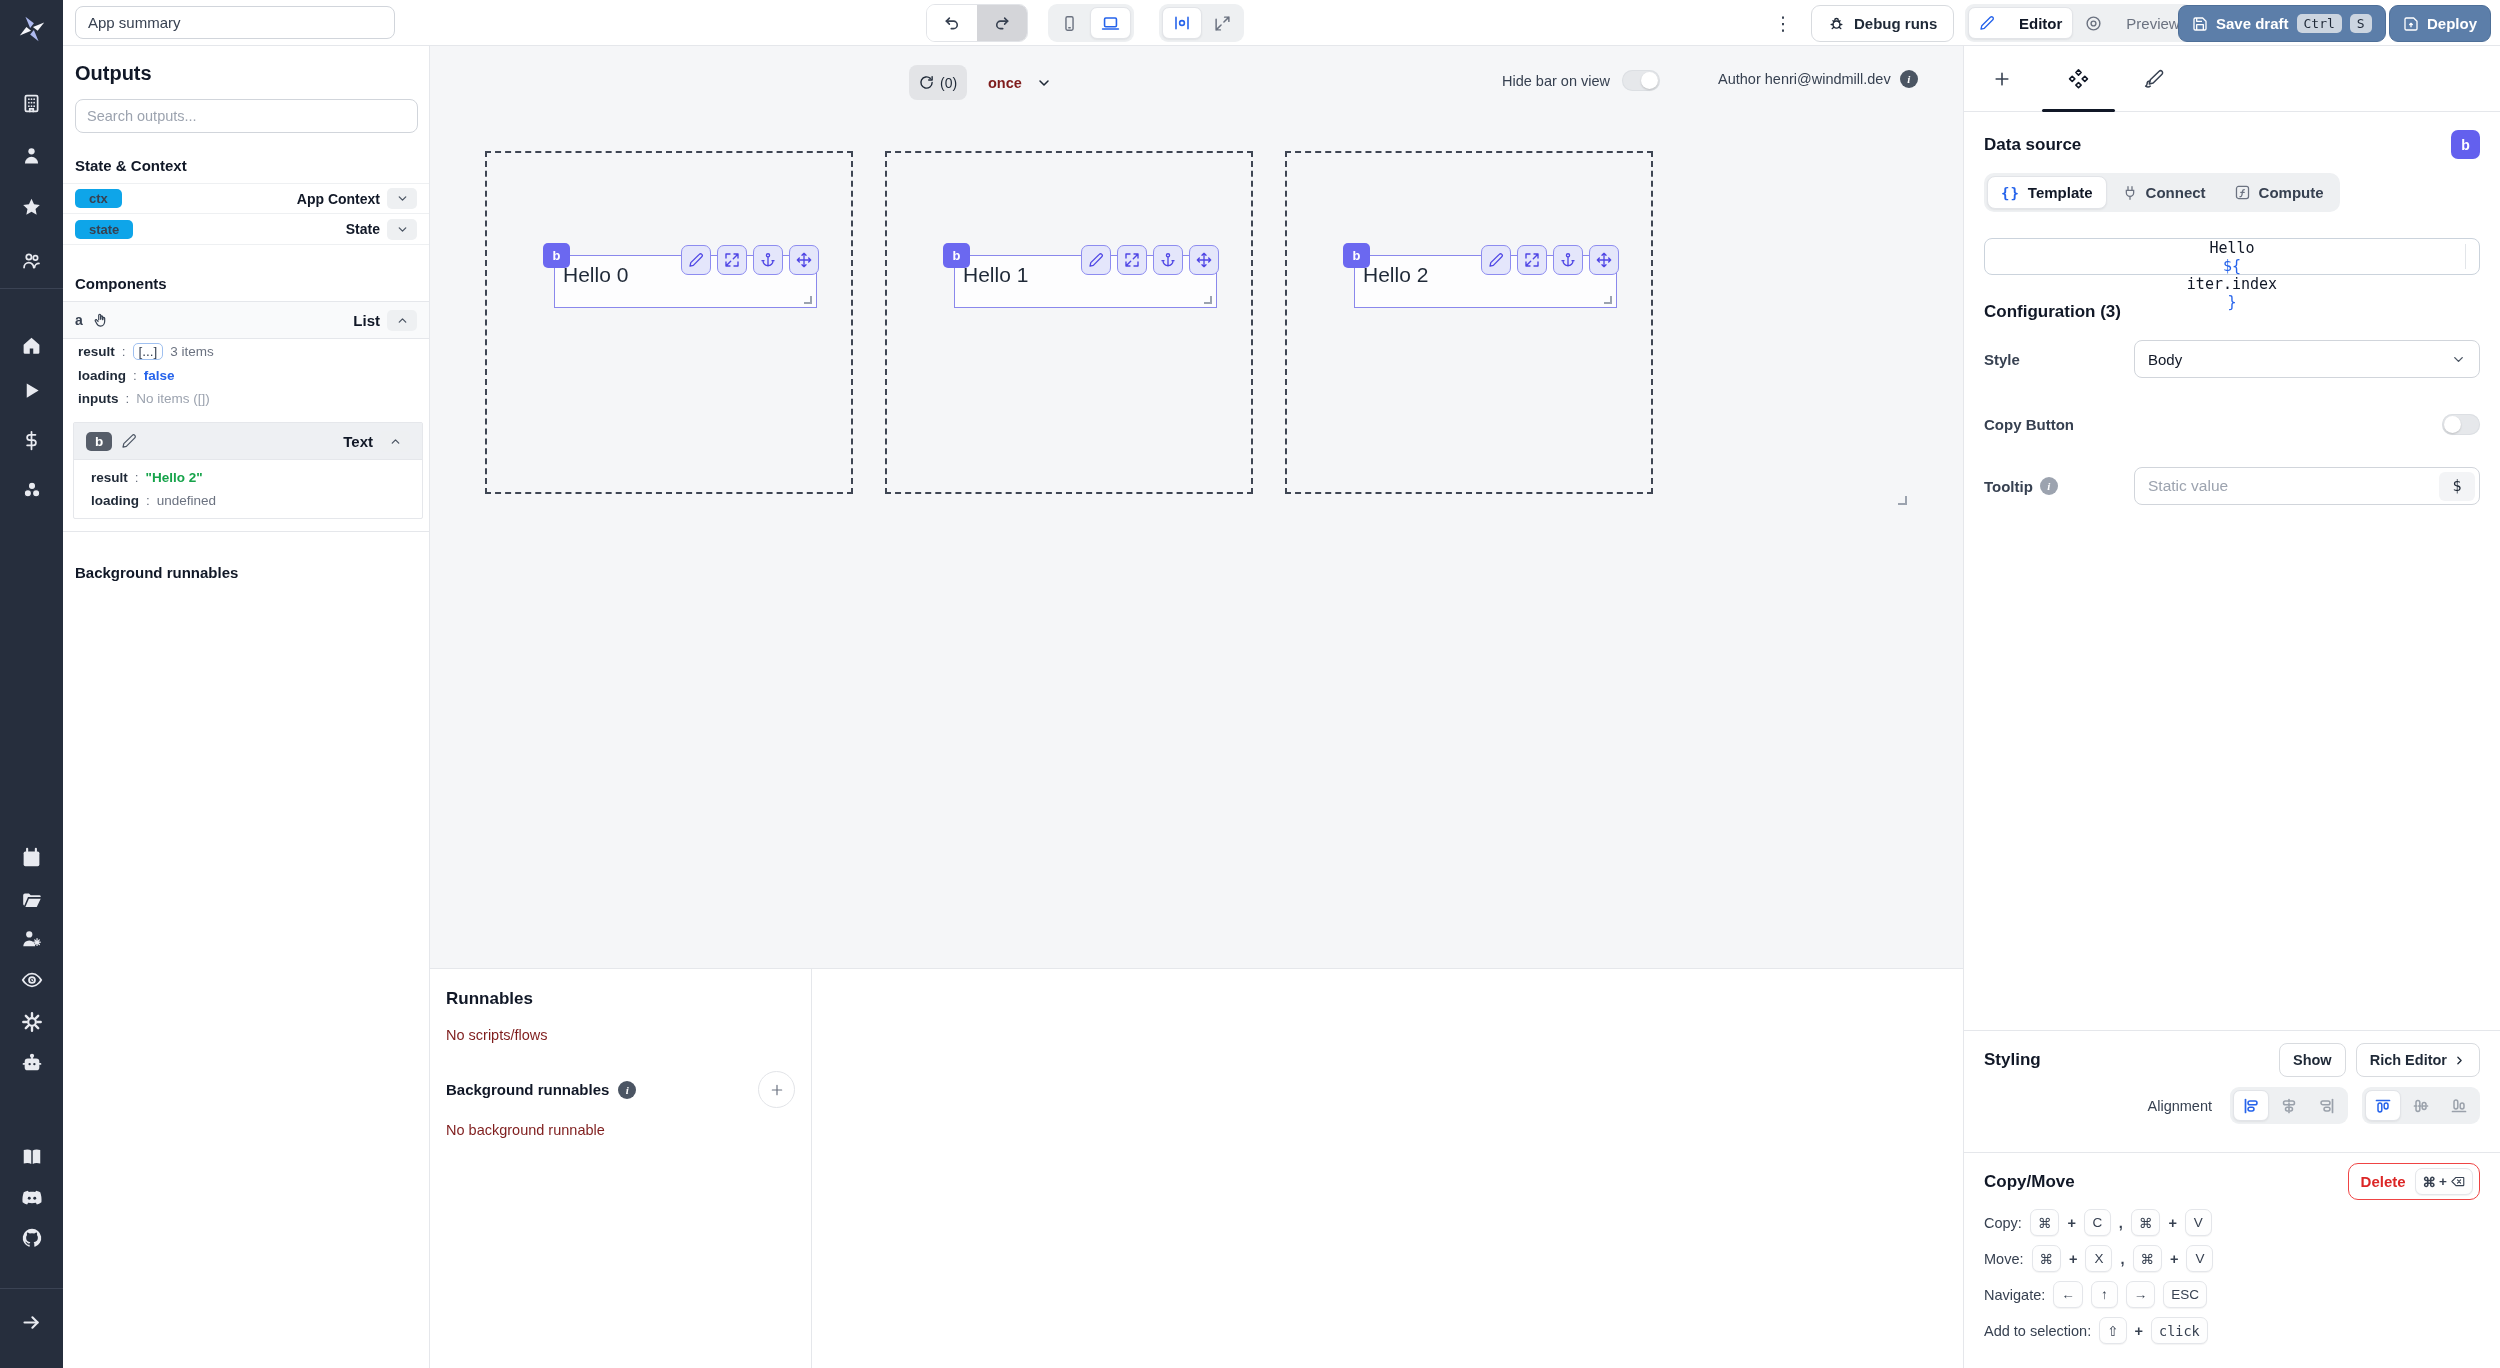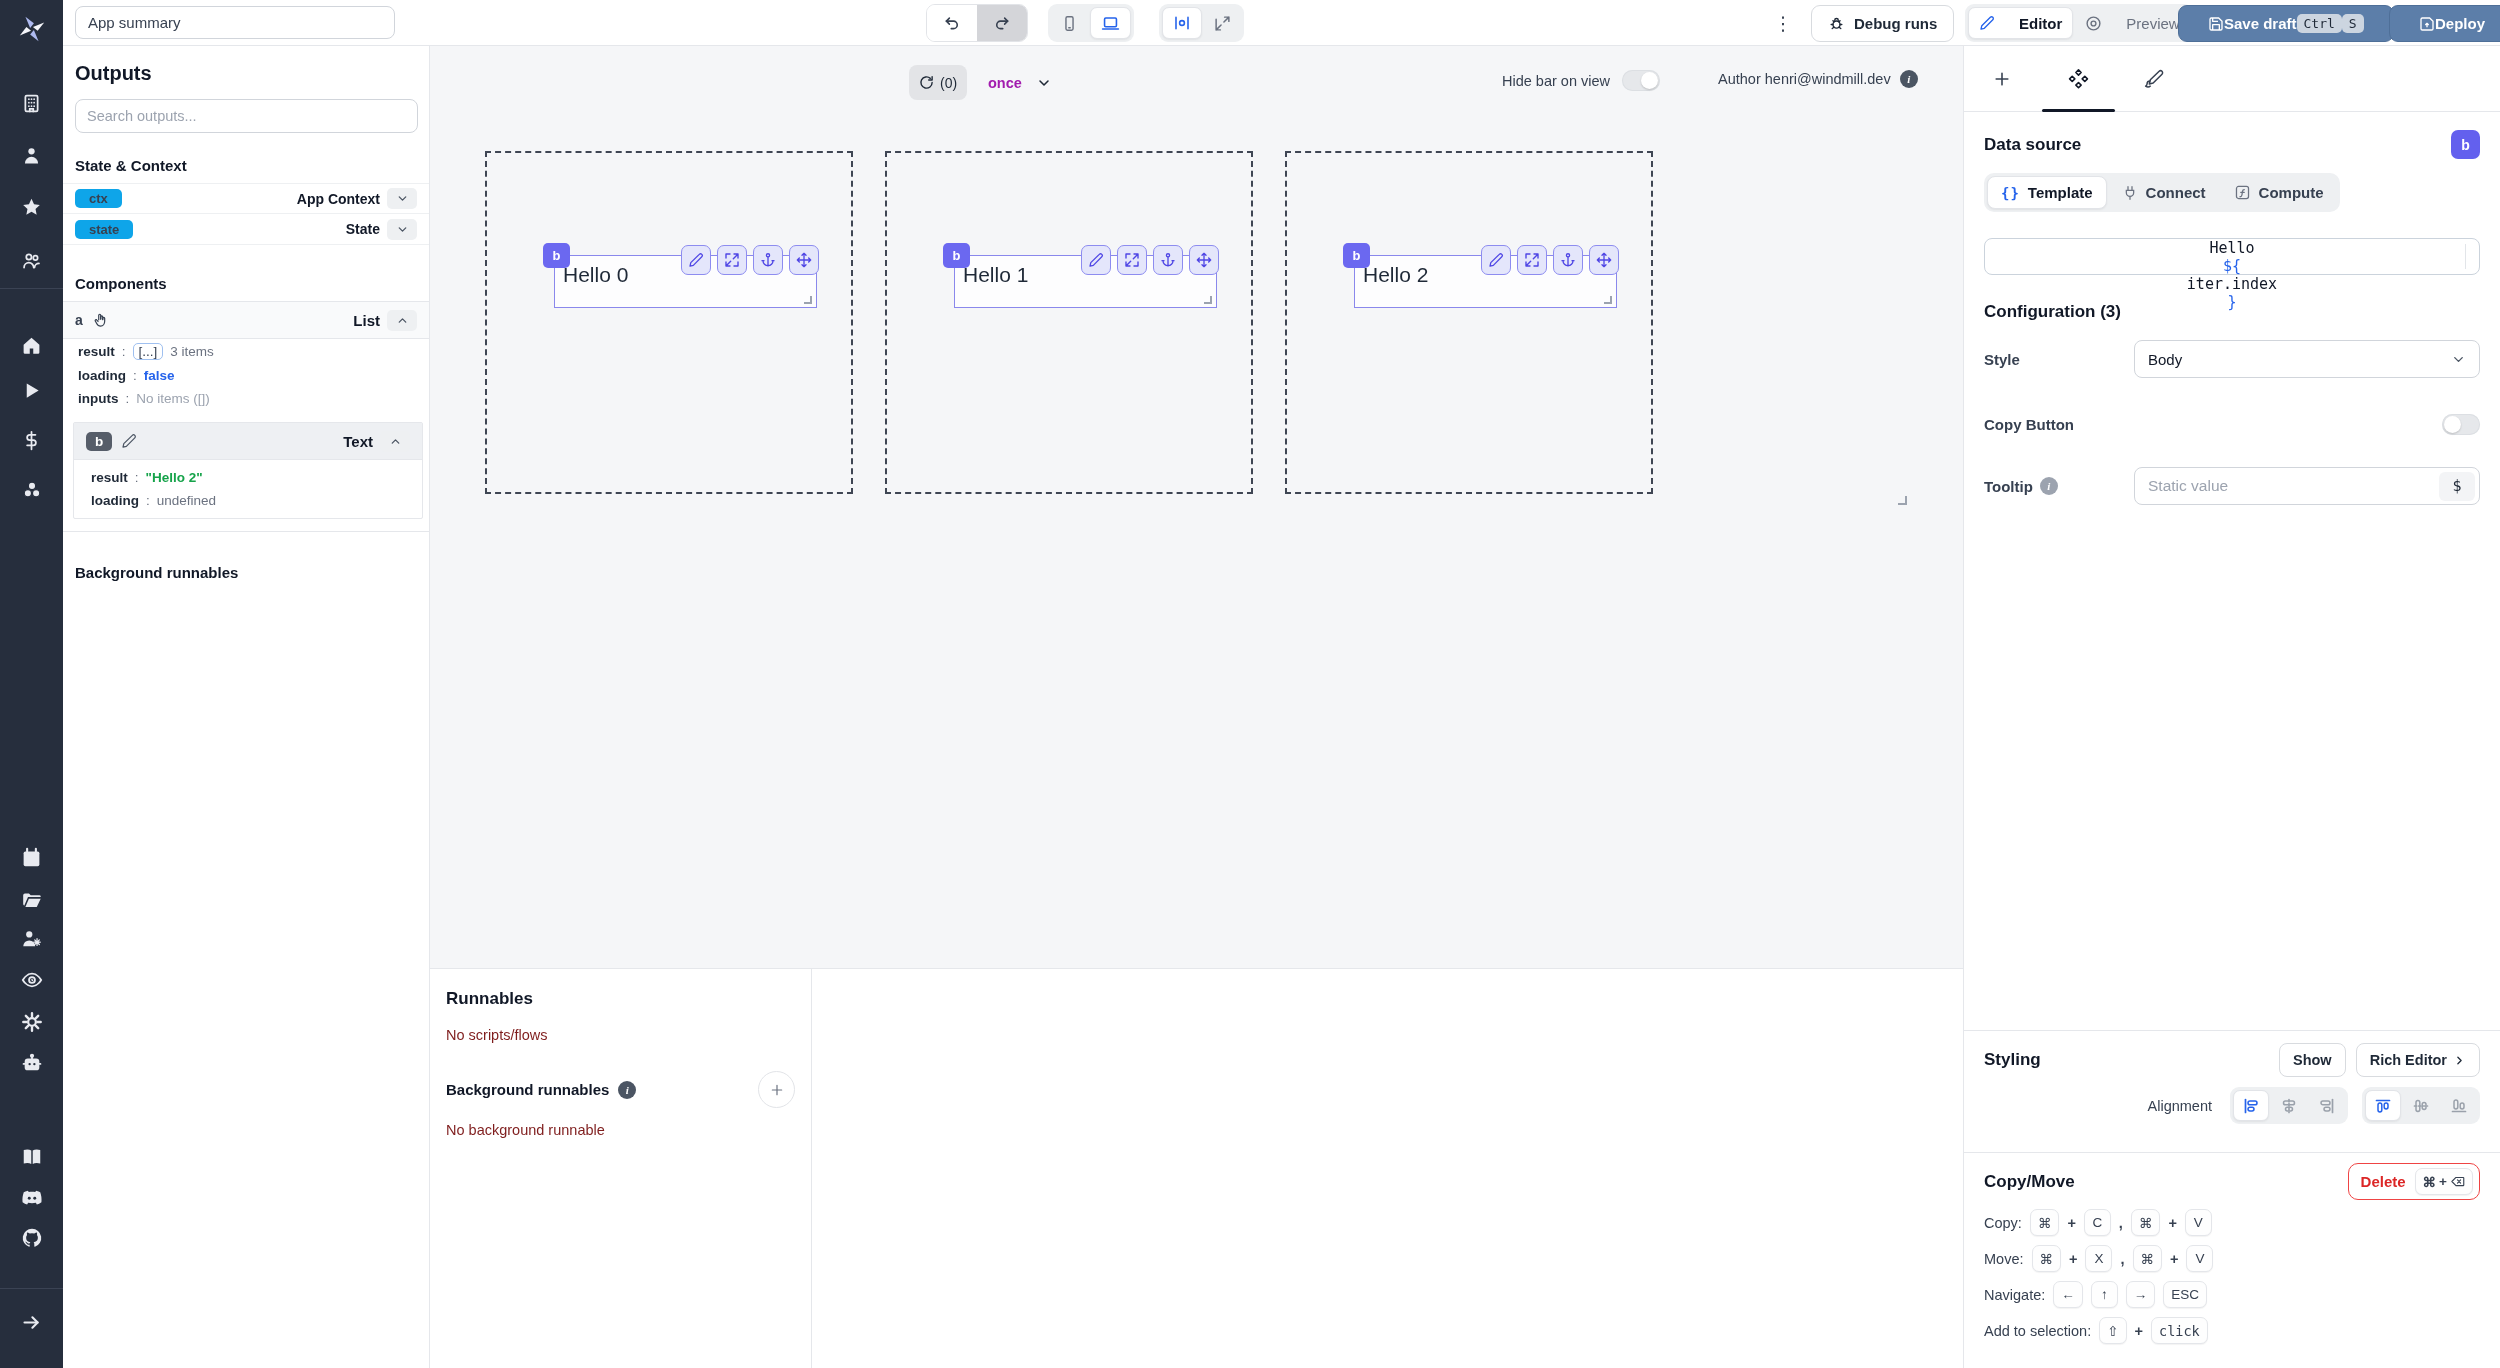--- a/index.html
+++ b/index.html
@@ -20,21 +20,21 @@
   .undoredo button { width:50px; height:100%; border:none; display:flex; align-items:center; justify-content:center; background:#fff; color:#374151; cursor:pointer; }
   .undoredo button.pressed { background:#d4d5d9; }
   .seg { position:absolute; top:4px; height:38px; background:#eef0f2; border-radius:9px; padding:3px; display:flex; gap:2px; align-items:center; }
   .seg button { height:32px; border:none; background:transparent; border-radius:7px; display:flex; align-items:center; justify-content:center; gap:24px; padding:0 10px; color:#6b7280; font-size:15px; font-family:inherit; cursor:pointer; }
   .seg button.sel { background:#fff; border:1px solid #e2e4e8; box-shadow:0 1px 2px rgba(0,0,0,.06); color:#111827; font-weight:700; }
   .seg-device { left:985px; }
   .seg-width { left:1096px; }
   .seg-mode { left:1902px; }
   .dots-btn { position:absolute; left:1705px; top:7px; width:30px; height:32px; border:none; background:transparent; font-size:19px; color:#374151; cursor:pointer; }
   .debug-btn { position:absolute; left:1748px; top:5px; height:37px; padding:0 16px; background:#fff; border:1px solid #d8dbdf; border-radius:9px; display:flex; align-items:center; gap:9px; font-size:15px; font-weight:700; color:#1f2937; font-family:inherit; cursor:pointer; }
-  .blue-btn { position:absolute; top:5px; height:37px; background:#5c7ea9; border:1px solid #4e6f98; border-radius:9px; color:#fff; display:flex; align-items:center; padding:0 29px; font-size:15px; font-weight:700; font-family:inherit; cursor:pointer; }
+  .blue-btn { position:absolute; top:5px; height:37px; background:#5c7ea9; border:1px solid #4e6f98; border-radius:9px; color:#fff; display:flex; align-items:center; gap:8px; padding:0 13px; font-size:15px; font-weight:700; font-family:inherit; cursor:pointer; }
   .save-btn { left:2115px; }
   .deploy-btn { left:2326px; }
   .kbd-blue { background:#ccd5e0; color:#1f2937; border-radius:5px; padding:2px 7px; font-size:13px; font-weight:400; font-family:"DejaVu Sans Mono",monospace; }
 
   
   .outputs { position:absolute; left:63px; top:46px; width:367px; height:1322px; background:#fff; border-right:1px solid #e5e7eb; z-index:10; }
   .outputs h2.panel-title { margin:16px 12px 0; font-size:20px; color:#111827; }
   .search-input { display:block; margin:14px 12px 0; width:343px; height:34px; border:1px solid #d1d5db; border-radius:8px; padding:0 11px; font-size:14.5px; font-family:inherit; color:#374151; outline:none; }
   .search-input::placeholder { color:#9ca3af; }
   .sec-title { margin:24px 12px 9px; font-size:15px; font-weight:700; color:#111827; }
@@ -56,21 +56,21 @@
   .badge-dark { background:#565d69; color:#fff; border-radius:5px; padding:2px 9px; font-size:13.5px; font-weight:700; }
   .comp-b-box { margin:12px 6px 0 10px; border:1px solid #e5e7eb; border-radius:2px; }
   .comp-b-box .comp-head { background:#eef0f3; border-top:none; height:37px; }
   .comp-b-box .prop-row { padding-left:17px; }
   .outputs-divider { margin-top:12px; border-bottom:1px solid #e5e7eb; }
   .bg-runnables-title { margin:32px 12px; font-size:15px; font-weight:700; color:#111827; }
 
   
   .canvas { position:absolute; left:430px; top:46px; width:1533px; height:922px; background:#f5f6f8; }
   .refresh-btn { position:absolute; left:479px; top:19px; height:35px; padding:0 10px; background:#e3e4e7; border:none; border-radius:8px; display:flex; align-items:center; gap:6px; font-size:14px; color:#1f2937; font-family:inherit; cursor:pointer; }
-  .once-dd { position:absolute; left:558px; top:24px; height:26px; display:flex; align-items:center; gap:14px; font-size:14.5px; font-weight:600; color:#a21caf; cursor:pointer; background:none; border:none; font-family:inherit; }
+  .once-dd { position:absolute; left:558px; top:24px; height:26px; display:flex; align-items:center; gap:14px; font-size:14.5px; font-weight:600; color:#7f1d1d; cursor:pointer; background:none; border:none; font-family:inherit; }
   .hidebar { position:absolute; left:1072px; top:24px; display:flex; align-items:center; gap:12px; font-size:14.5px; color:#374151; }
   .toggle { width:38px; height:21px; border-radius:11px; background:#e6e8eb; border:none; position:relative; cursor:pointer; box-shadow:inset 0 0 0 1px #dcdfe3; }
   .toggle .knob { position:absolute; top:2px; width:17px; height:17px; border-radius:50%; background:#fff; box-shadow:0 1px 2px rgba(0,0,0,.18); }
   .knob.right { right:2px; } .knob.left { left:2px; }
   .author { position:absolute; left:1288px; top:24px; display:flex; align-items:center; gap:9px; font-size:14.5px; color:#374151; }
   .info-dot { width:18px; height:18px; border-radius:50%; background:#4b5563; color:#fff; font-size:11px; font-weight:700; display:inline-flex; align-items:center; justify-content:center; font-family:"Liberation Serif",serif; font-style:italic; }
   .list-cell { position:absolute; top:105px; width:368px; height:343px; border:2px dashed #3f4654; }
   .cell-0 { left:55px; } .cell-1 { left:455px; } .cell-2 { left:855px; }
   .comp-badge { position:absolute; left:56px; top:90px; width:27px; height:25px; background:#6b68f0; border-radius:5px; color:#fff; font-size:13px; font-weight:700; display:flex; align-items:center; justify-content:center; z-index:3; }
   .comp-inner { position:absolute; left:67px; top:102px; width:263px; height:53px; background:#fdfdfe; border:1.5px solid #8a88ec; }

